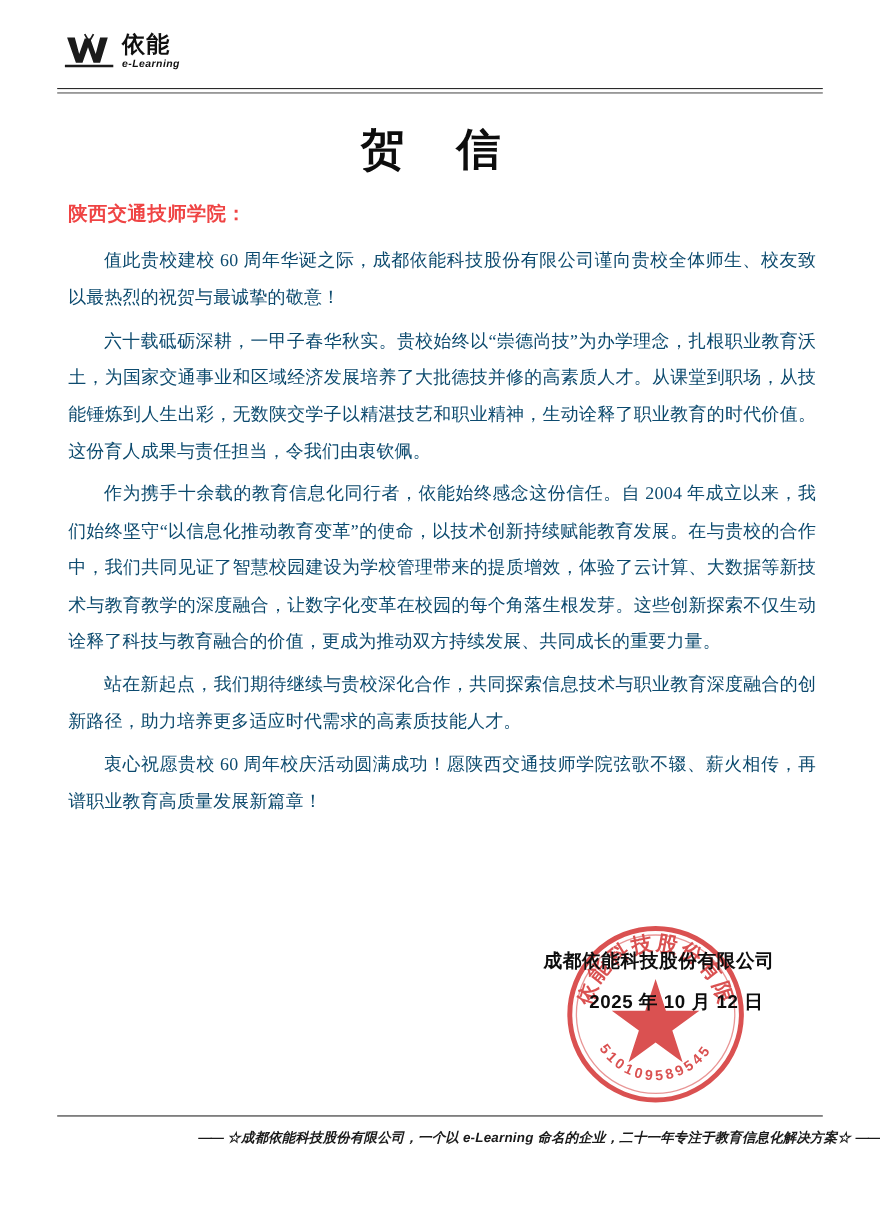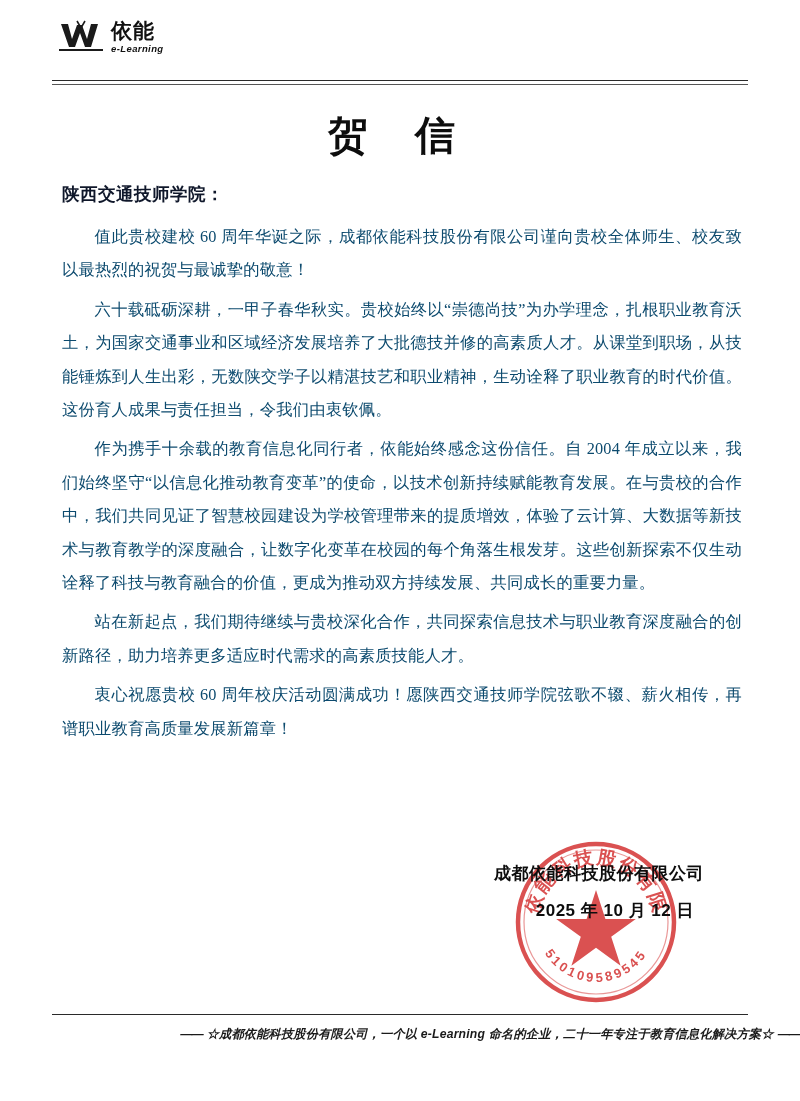--- a/index.html
+++ b/index.html
@@ -15,21 +15,21 @@
     width: 800px;
     height: 1101px;
     margin: 0 auto;
     background: #ffffff;
     overflow: hidden;
     box-sizing: border-box;
   }
   
   .header {
     position: absolute;
-    top: 18px;
+    top: 28px;
     left: 0;
     width: 676px;
     height: 52px;
   }
   .logo-block {
     position: absolute;
     left: 58px;
     top: 2px;
     display: flex;
     align-items: center;
@@ -118,21 +118,21 @@
   .body-area {
     position: absolute;
     left: 62px;
     top: 182px;
     width: 680px;
   }
   .salutation {
     font-family: "Liberation Sans", sans-serif;
     font-size: 17.5px;
     font-weight: bold;
-    color: #0f172a;
+    color: #ef4444;
     letter-spacing: 0.5px;
     margin-bottom: 14px;
   }
   .para {
     font-family: Liberation Serif, serif;
     font-size: 16.3px;
     color: #0c4a6e;
     line-height: 2.05;
     text-indent: 2em;
     text-align: justify;

